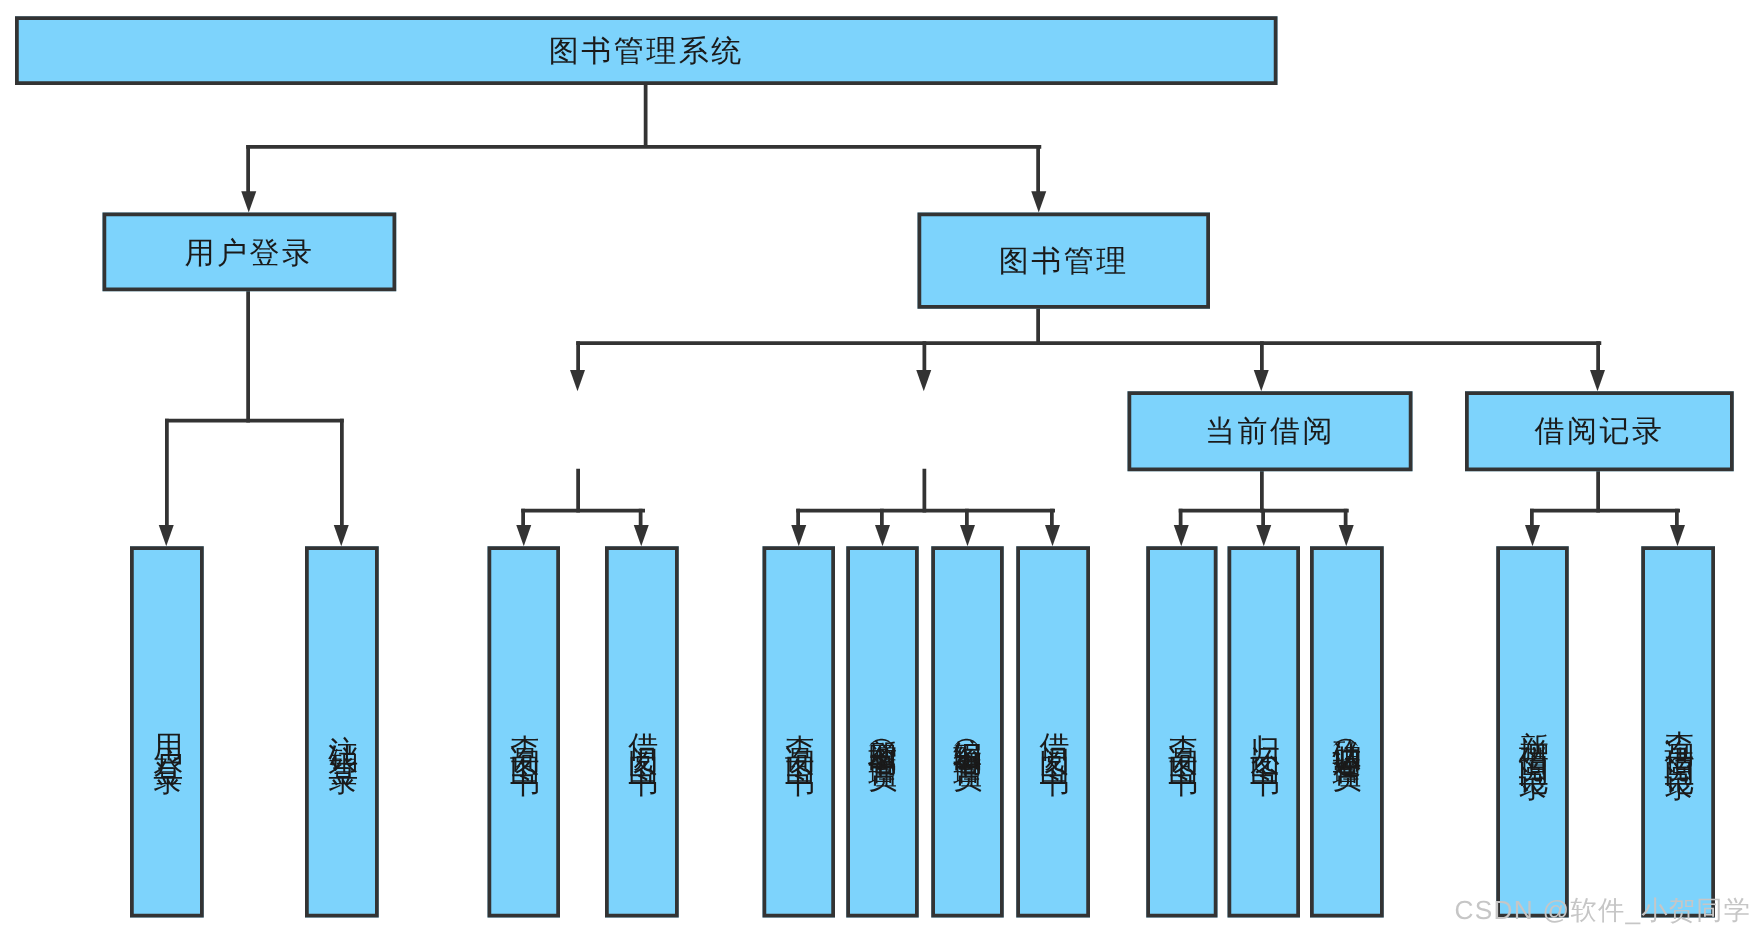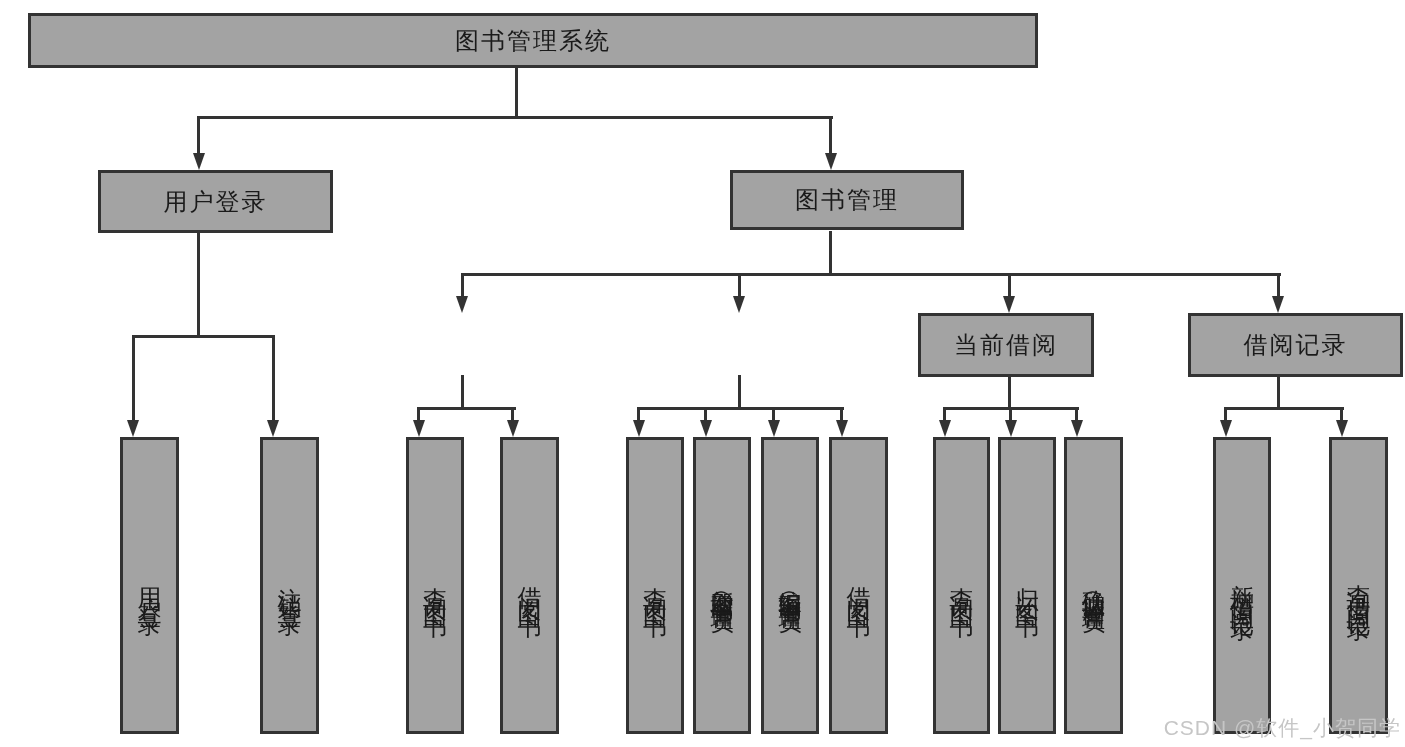--- a/index.html
+++ b/index.html
@@ -8,26 +8,25 @@
     width: 1405px;
     height: 747px;
     background: #ffffff;
     font-family: "Liberation Sans", sans-serif;
     overflow: hidden;
   }
   .box {
     position: absolute;
     box-sizing: border-box;
     border: 3px solid #333333;
-    background: #a3a3a3;
+    background: #7dd3fc;
     display: flex;
     align-items: center;
     justify-content: center;
     color: #1a1a1a;
-    margin-left: 16px;
   }
   .h-box { font-size: 24px; letter-spacing: 2px; white-space: nowrap; }
   .v-box {
     writing-mode: vertical-rl;
     font-size: 24px;
     letter-spacing: 9px;
     line-height: 1;
   }
   .v-box.mid  { letter-spacing: 7px; }
   .v-box.long { letter-spacing: 3px; font-size: 23px; }
@@ -108,23 +107,23 @@
   <div class="vline" style="left:1075px;top:407px;width:3px;height:15px;"></div>
   <div class="arrow" style="left:1071px;top:420px;"></div>
   <div class="vline" style="left:1224px;top:407px;width:3px;height:15px;"></div>
   <div class="arrow" style="left:1220px;top:420px;"></div>
   <div class="vline" style="left:1340px;top:407px;width:3px;height:15px;"></div>
   <div class="arrow" style="left:1336px;top:420px;"></div>
 
   <div class="box h-box" style="left:12px;top:13px;width:1010px;height:55px;">图书管理系统</div>
 
   <div class="box h-box" style="left:82px;top:170px;width:235px;height:63px;">用户登录</div>
-  <div class="box h-box" style="left:714px;top:170px;width:234px;height:60px;">图书管理</div>
+  <div class="box h-box" style="left:734px;top:170px;width:234px;height:77px;">图书管理</div>
 
-  <div class="box h-box" style="left:902px;top:313px;width:176px;height:64px;">当前借阅</div>
+  <div class="box h-box" style="left:902px;top:313px;width:228px;height:64px;">当前借阅</div>
   <div class="box h-box" style="left:1172px;top:313px;width:215px;height:64px;">借阅记录</div>
 
   <div class="box v-box" style="left:104px;top:437px;width:59px;height:297px;">用户登录</div>
   <div class="box v-box" style="left:244px;top:437px;width:59px;height:297px;">注销登录</div>
 
   <div class="box v-box" style="left:390px;top:437px;width:58px;height:297px;">查询图书</div>
   <div class="box v-box" style="left:484px;top:437px;width:59px;height:297px;">借阅图书</div>
 
   <div class="box v-box" style="left:610px;top:437px;width:58px;height:297px;">查询图书</div>
   <div class="box v-box long" style="left:677px;top:437px;width:58px;height:297px;">新增图书（管理员）</div>

